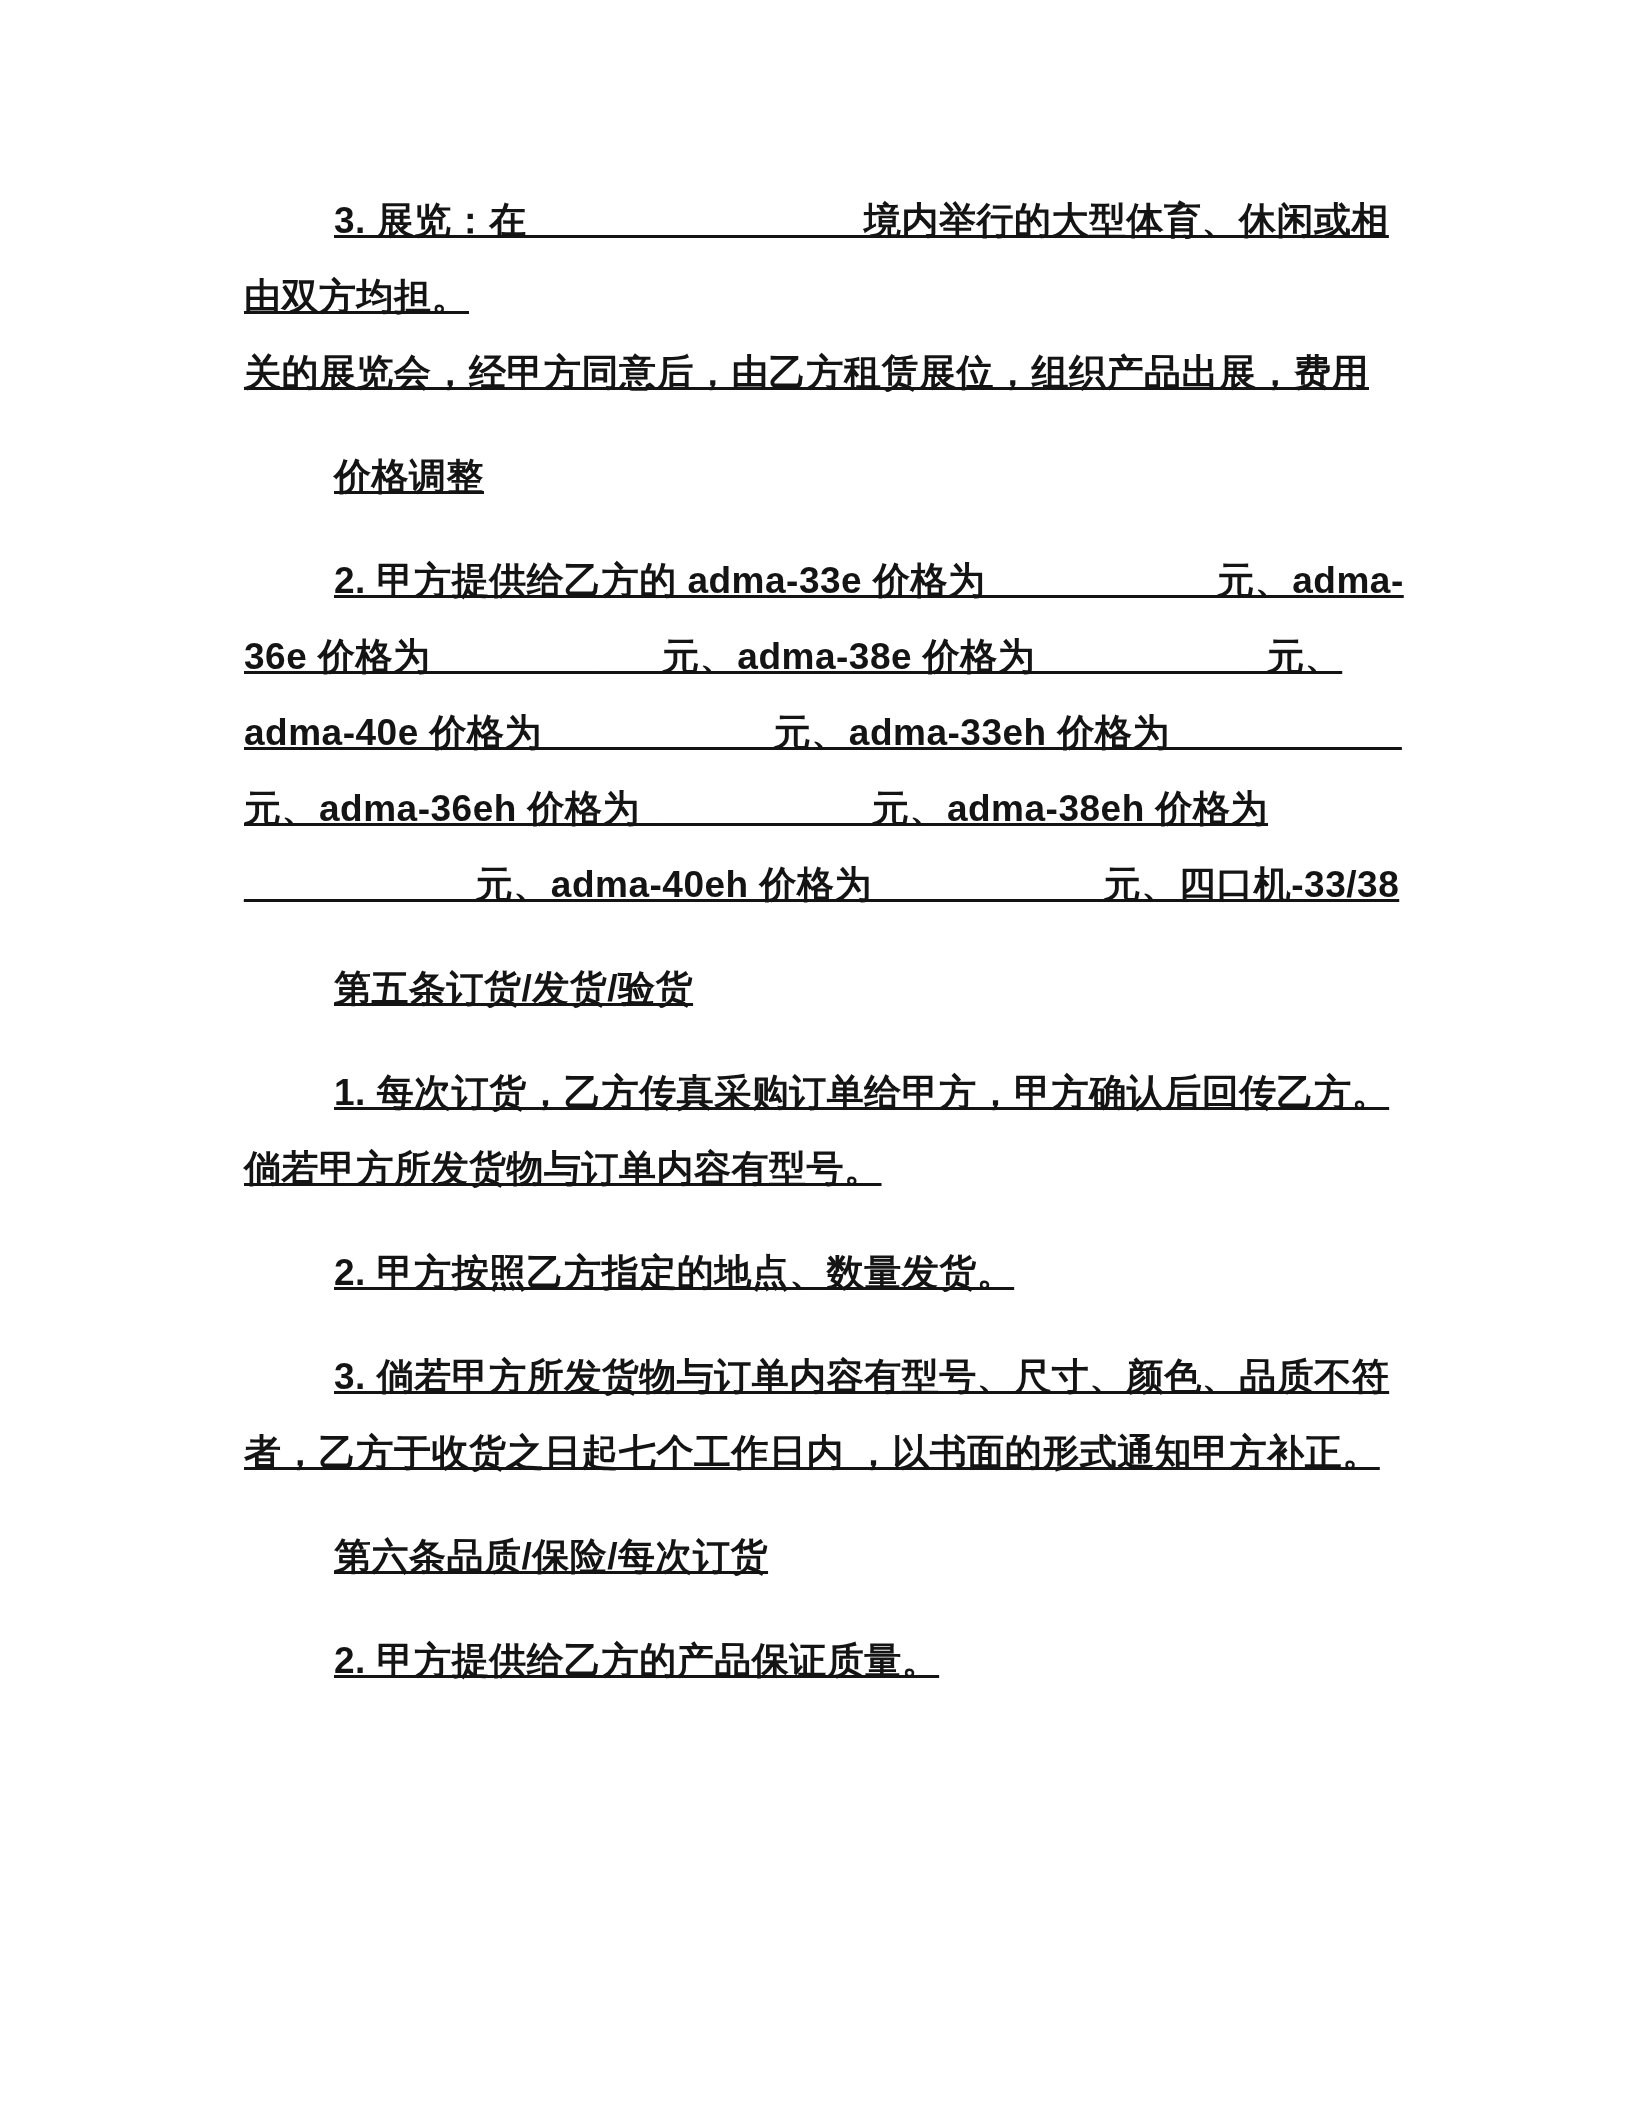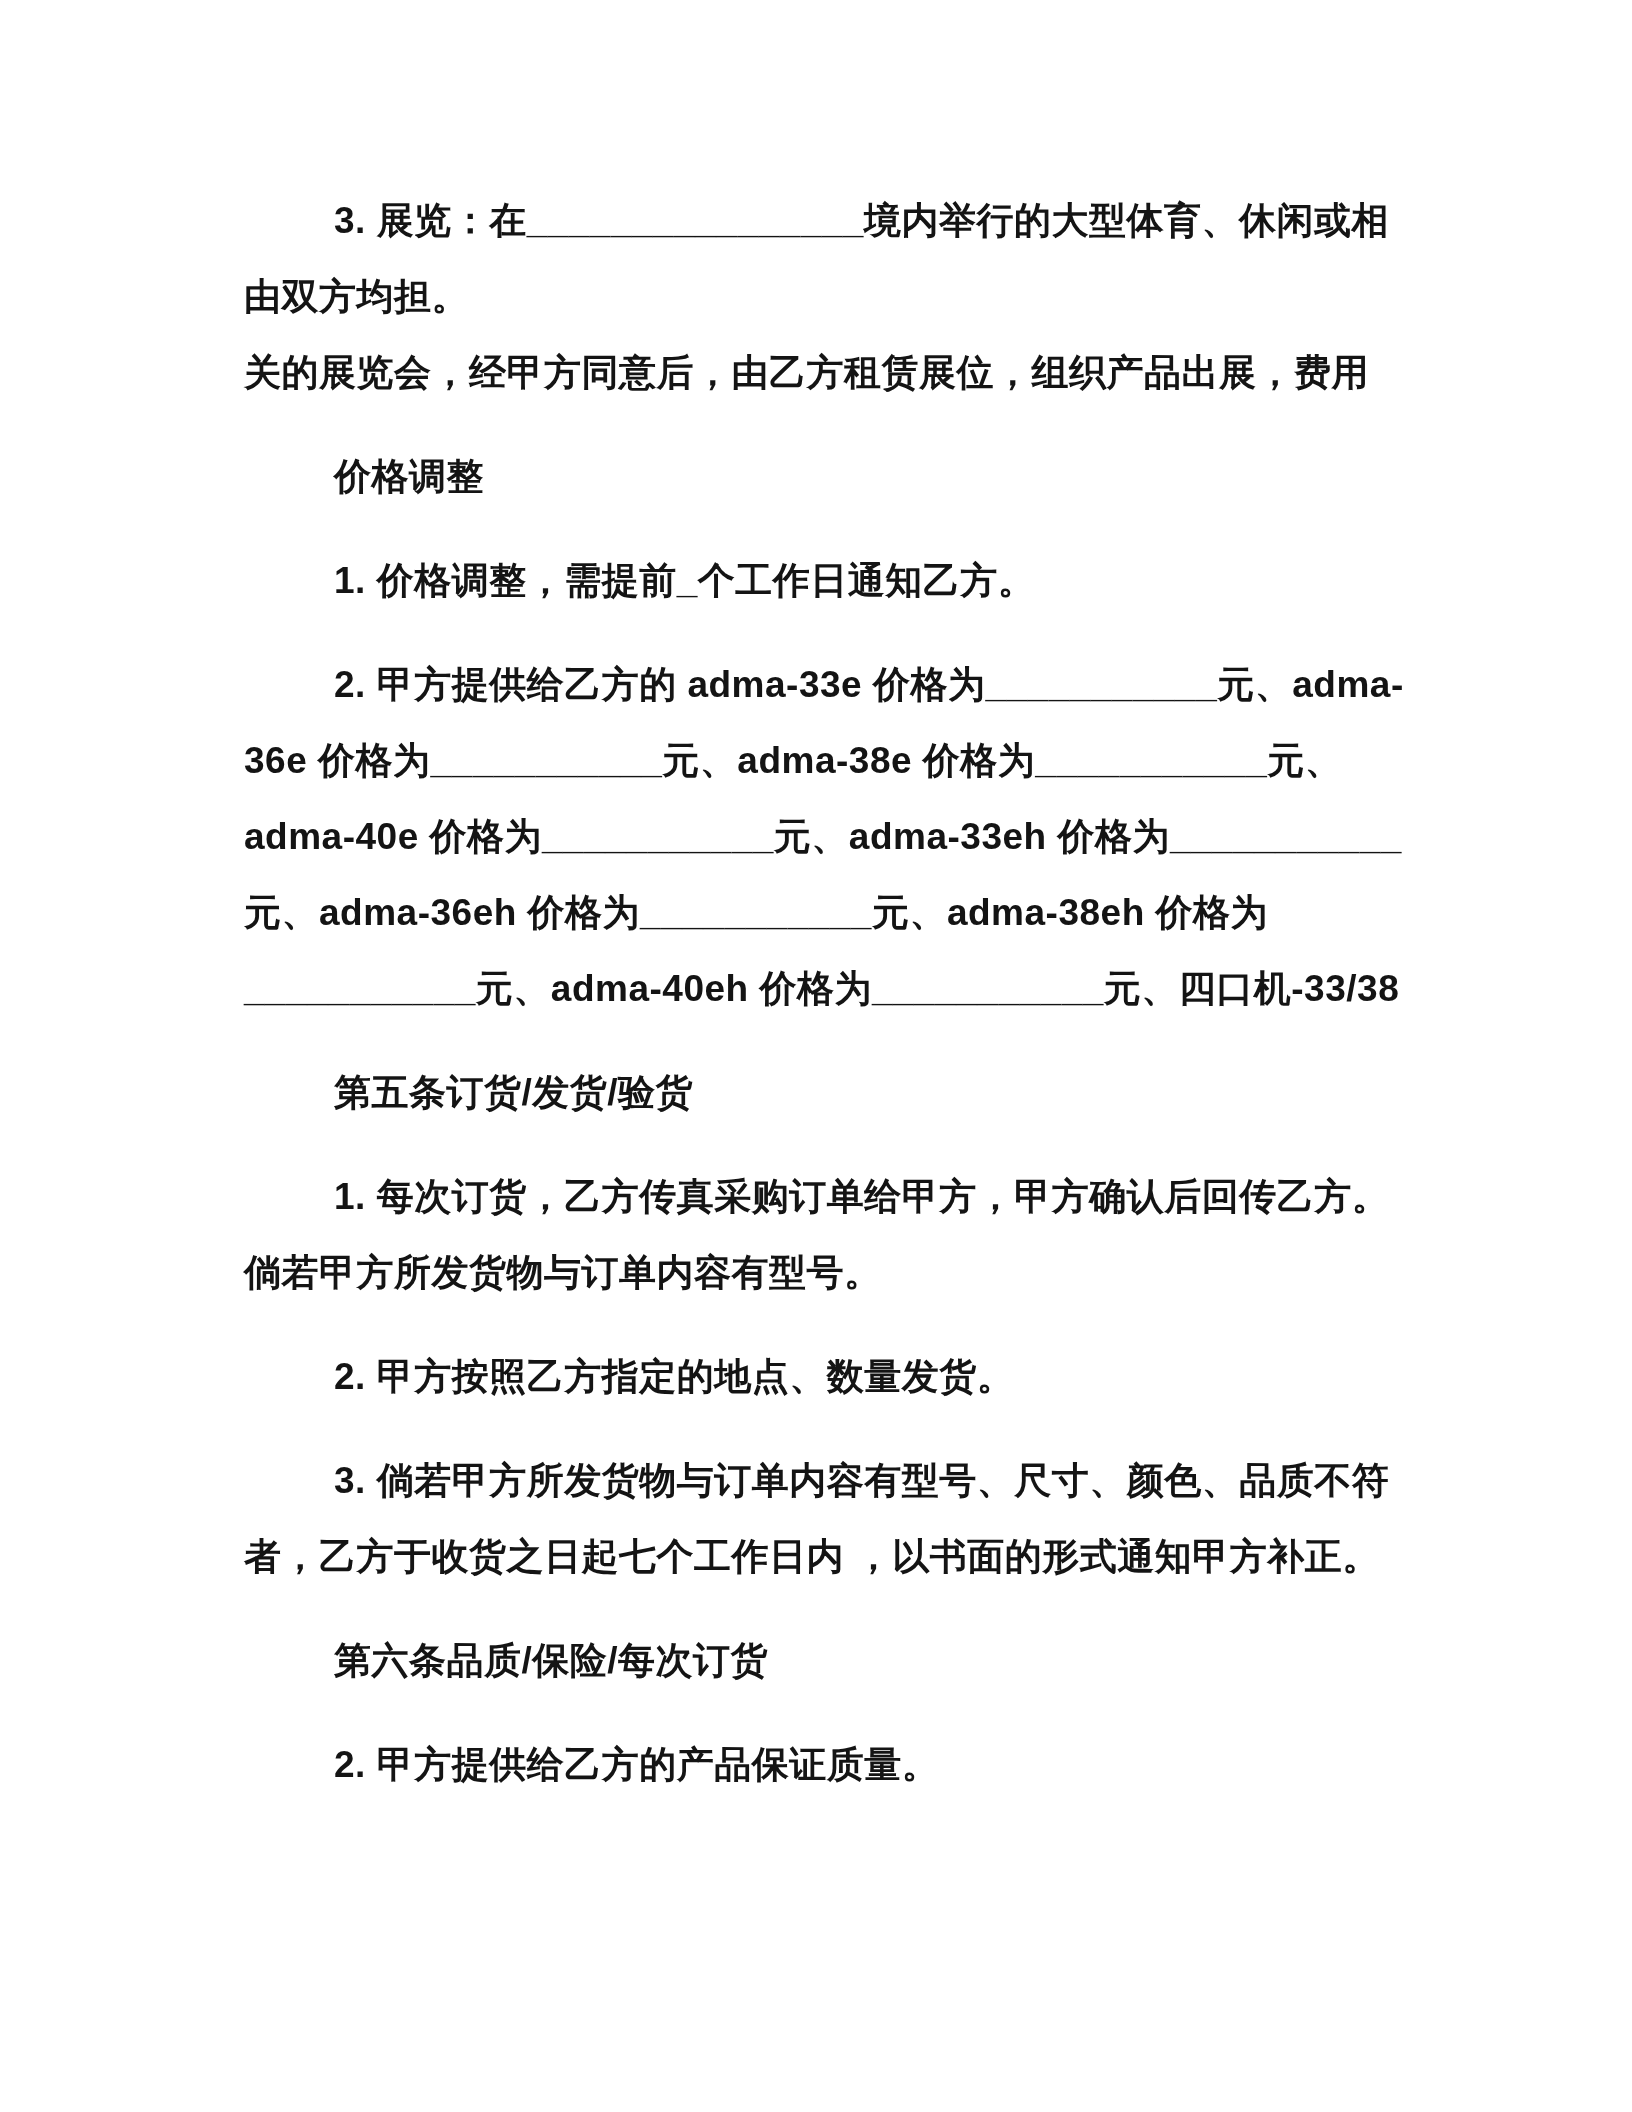--- a/index.html
+++ b/index.html
@@ -22,40 +22,38 @@
   }
   .paragraph {
     margin: 0 0 28px 0;
   }
   .line {
     font-size: 37px;
     line-height: 76px;
     font-weight: 600;
     white-space: nowrap;
     letter-spacing: 0.5px;
+    text-decoration: underline;
   }
   .line.first {
     text-indent: 90px;
   }
 </style>
 </head>
 <body style="background: rgb(255, 255, 255);">
 
 <main class="doc" style="color: rgb(20, 20, 20);">
   <div id="paragraphs">
       <div class="paragraph body">
         <div class="line first">3. 展览：在________________境内举行的大型体育、休闲或相</div>
         <div class="line">由双方均担。</div>
         <div class="line">关的展览会，经甲方同意后，由乙方租赁展位，组织产品出展，费用</div>
       </div>
       <div class="paragraph heading">
         <div class="line first">价格调整</div>
-      </div>
-      <div class="paragraph body">
-        <div class="line first">1. 价格调整，需提前_个工作日通知乙方。</div>
       </div>
       <div class="paragraph body">
         <div class="line first">2. 甲方提供给乙方的 adma-33e 价格为___________元、adma-</div>
         <div class="line">36e 价格为___________元、adma-38e 价格为___________元、</div>
         <div class="line">adma-40e 价格为___________元、adma-33eh 价格为___________</div>
         <div class="line">元、adma-36eh 价格为___________元、adma-38eh 价格为</div>
         <div class="line">___________元、adma-40eh 价格为___________元、四口机-33/38</div>
       </div>
       <div class="paragraph heading">
         <div class="line first">第五条订货/发货/验货</div>

